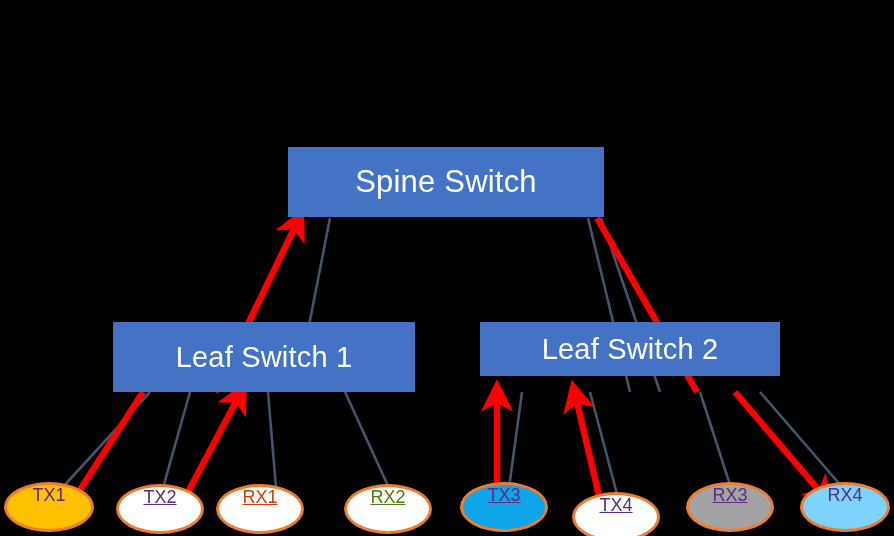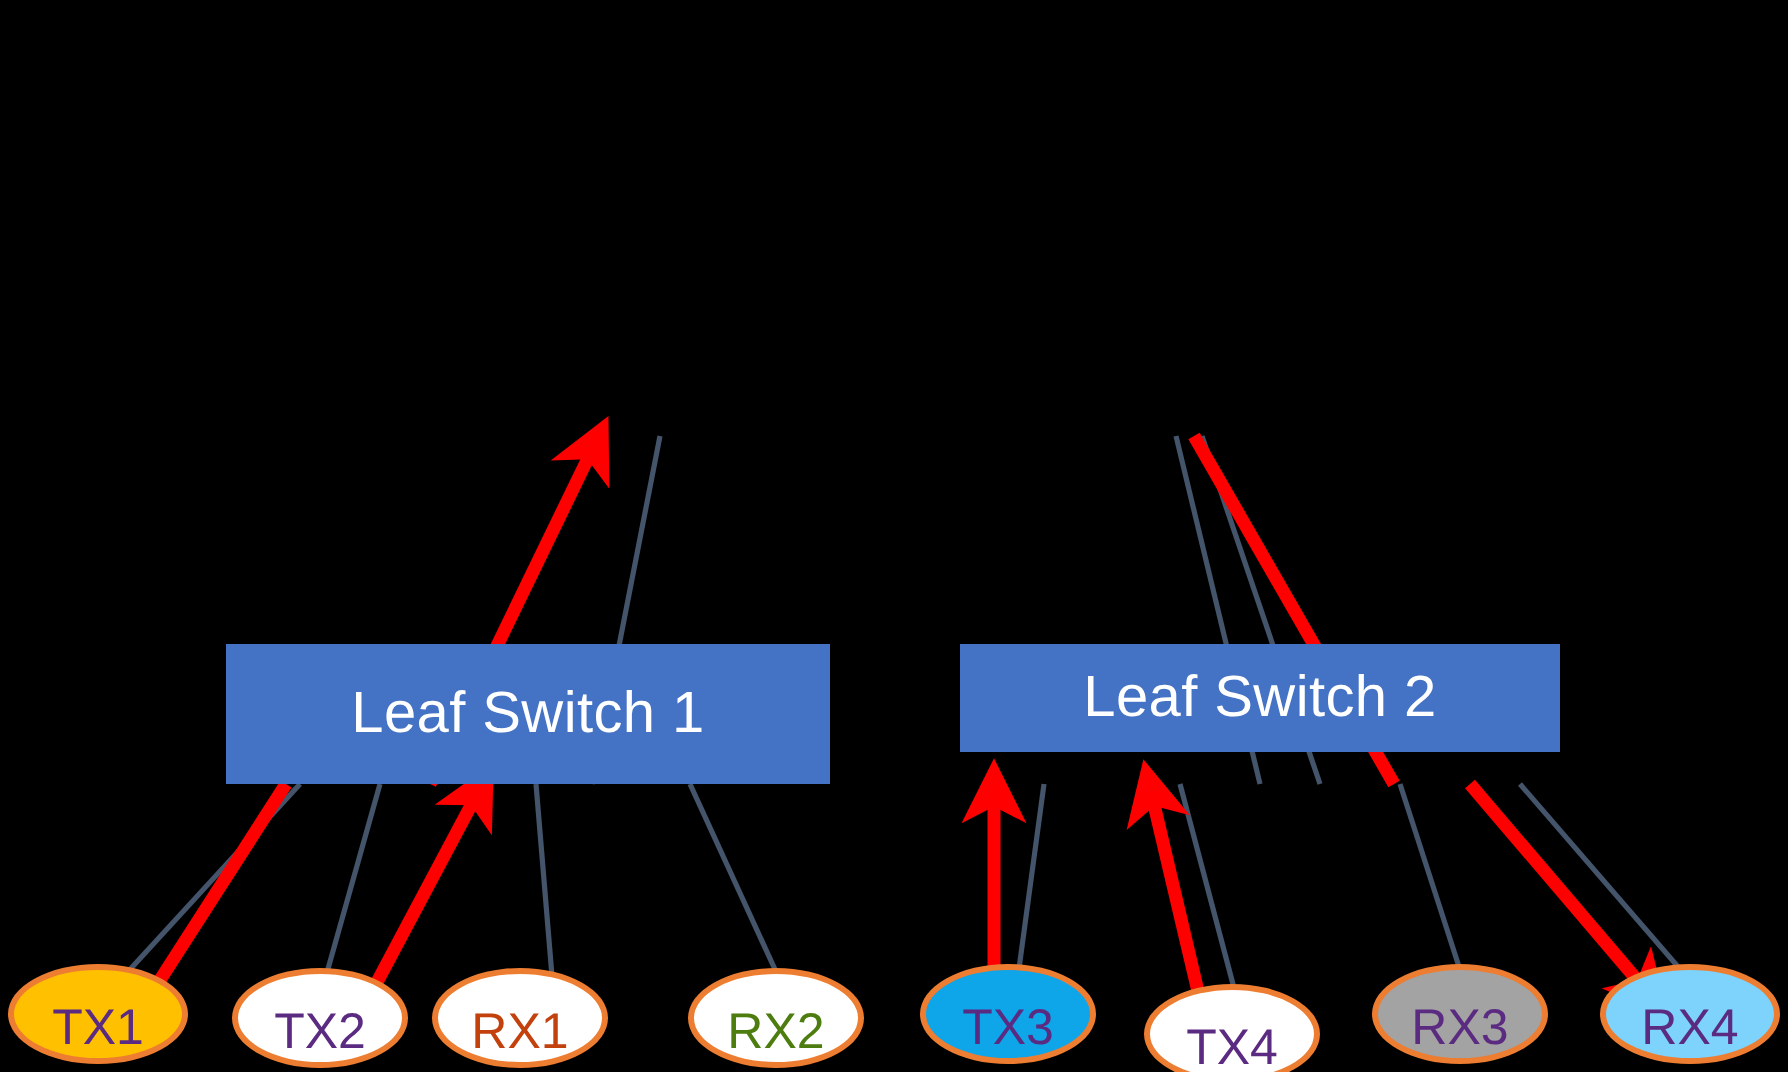--- a/index.html
+++ b/index.html
@@ -40,33 +40,34 @@
   .spine-box {
     font-size: 31px;
   }
   .leaf-box {
     font-size: 29px;
   }
   .endpoint {
     position: absolute;
     box-sizing: border-box;
     display: flex;
-    align-items: flex-end;
+    align-items: flex-start;
     justify-content: center;
     border-radius: 50%;
     border: 3px solid #ED7D31;
     color: #5B2B82;
-    font-size: 25px;
+    font-size: 18px;
     z-index: 6;
   }
   .endpoint.filled {
     background: #FFC000;
   }
   .endpoint.hollow {
     background: #FFFFFF;
+    text-decoration: underline;
   }
 </style>
 </head>
 <body>
 
 <div id="canvas">
 
   <svg id="wires" viewBox="0 0 894 536" width="894" height="536" xmlns="http://www.w3.org/2000/svg">
     <defs>
       <marker id="arrow-red" markerWidth="5" markerHeight="5" refX="2.1" refY="2.5" orient="auto" markerUnits="strokeWidth">
@@ -90,20 +91,23 @@
         <line x1="80" y1="490" x2="143" y2="392" stroke="#FF0000" stroke-width="6.5" stroke-linecap="butt"></line>
         <line x1="188" y1="492" x2="238" y2="398" stroke="#FF0000" stroke-width="6.5" stroke-linecap="butt" marker-end="url(#arrow-red)"></line>
         <line x1="215" y1="392" x2="296" y2="225" stroke="#FF0000" stroke-width="6.5" stroke-linecap="butt" marker-end="url(#arrow-red)"></line>
         <line x1="597" y1="218" x2="697" y2="392" stroke="#FF0000" stroke-width="6.5" stroke-linecap="butt"></line>
         <line x1="497" y1="492" x2="497" y2="398" stroke="#FF0000" stroke-width="6.5" stroke-linecap="butt" marker-end="url(#arrow-red)"></line>
         <line x1="600" y1="500" x2="576" y2="398" stroke="#FF0000" stroke-width="6.5" stroke-linecap="butt" marker-end="url(#arrow-red)"></line>
         <line x1="735" y1="392" x2="822" y2="494" stroke="#FF0000" stroke-width="6.5" stroke-linecap="butt" marker-end="url(#arrow-red)"></line>
       </g>
   </svg>
 
+  <div class="switch-box spine-box" id="spine-switch" style="left: 288px; top: 147px; width: 316px; height: 70px; background: rgb(68, 114, 196); color: rgb(255, 255, 255);">
+    <span>Spine Switch</span>
+  </div>
 
   <div id="leaf-container">
       <div class="switch-box leaf-box" style="left: 113px; top: 322px; width: 302px; height: 70px; background: rgb(68, 114, 196); color: rgb(255, 255, 255);">
         <span>Leaf Switch 1</span>
       </div>
       <div class="switch-box leaf-box" style="left: 480px; top: 322px; width: 300px; height: 54px; background: rgb(68, 114, 196); color: rgb(255, 255, 255);">
         <span>Leaf Switch 2</span>
       </div>
     </div>
 

